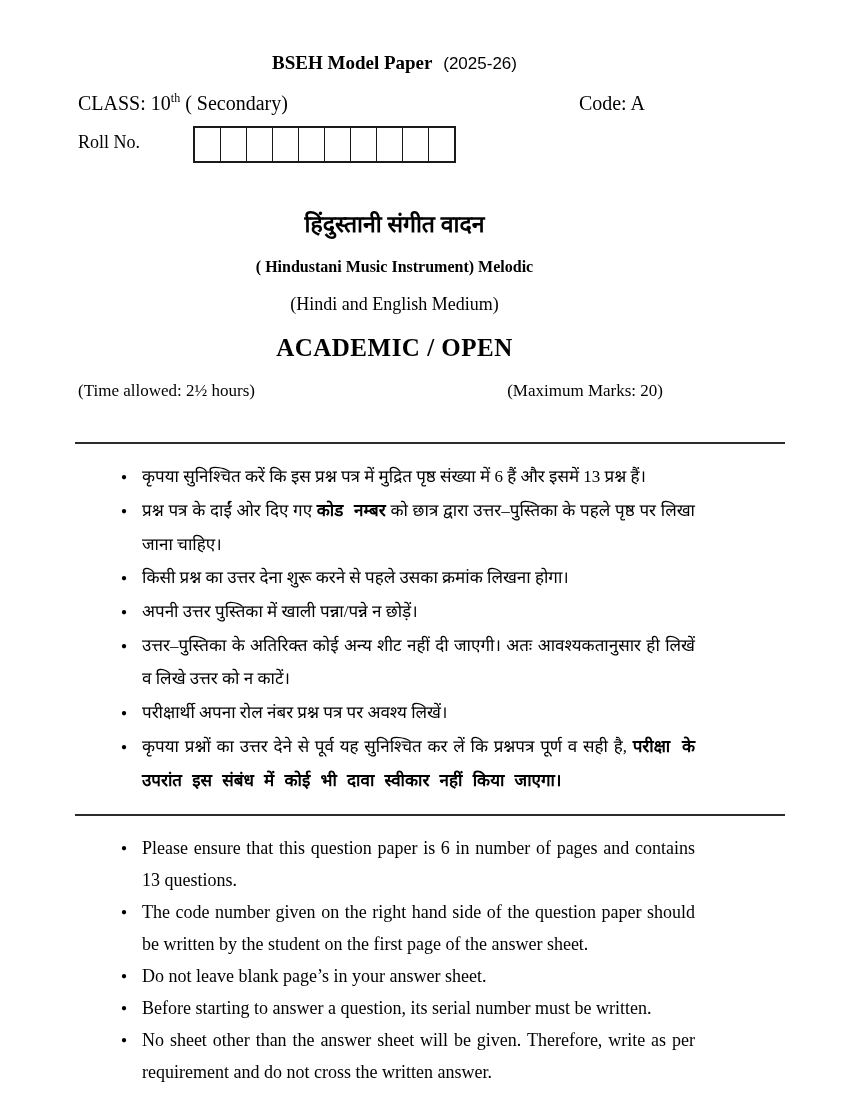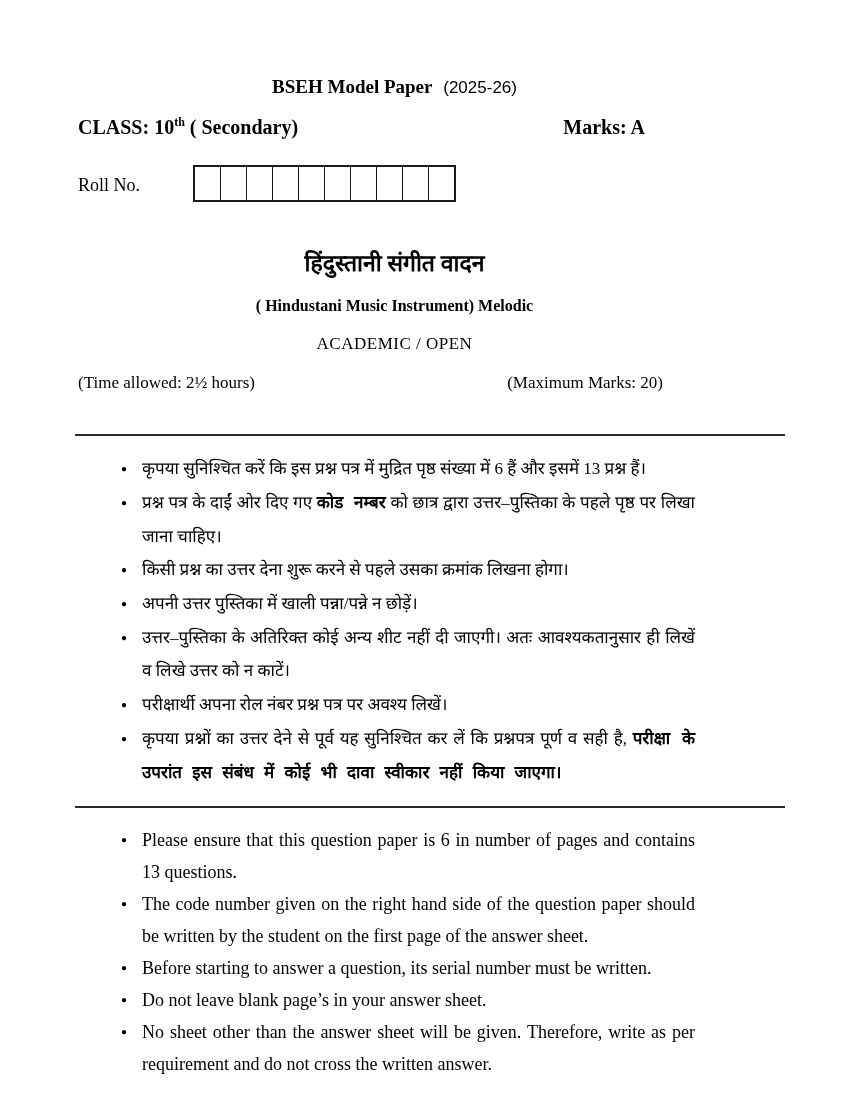--- a/index.html
+++ b/index.html
@@ -12,48 +12,48 @@
     width: 850px;
     height: 1100px;
     font-family: "Liberation Serif", "DejaVu Serif", serif;
     box-sizing: border-box;
     overflow: hidden;
   }
   .page {
     box-sizing: border-box;
     width: 776px;
     height: 1100px;
-    padding: 76px 65px 0 78px;
+    padding: 52px 65px 0 78px;
   }
   
   .doc-title {
     text-align: center;
     font-size: 19px;
     margin: 0 0 0 0;
   }
   .doc-title .t-bold { font-weight: bold; }
   .doc-title .t-year {
     font-family: "Liberation Sans", sans-serif;
     font-size: 17px;
     margin-left: 6px;
   }
   .class-row {
     display: flex;
     justify-content: space-between;
     align-items: baseline;
     margin-top: 17px;
     font-size: 20px;
-    font-weight: bold;
+    font-weight: normal;
   }
   .class-row sup { font-size: 12px; }
   .code-label { margin-right: 66px; }
   .roll-row {
     display: flex;
-    align-items: flex-end;
-    margin-top: 26px;
+    align-items: flex-start;
+    margin-top: 11px;
   }
   .roll-label {
     font-size: 18px;
     line-height: 33px;
   }
   .roll-grid {
     display: flex;
     margin-left: 53px;
     border: 2px solid #1a1a1a;
     height: 33px;
@@ -77,22 +77,22 @@
     margin-top: 19px;
     font-size: 16px;
     font-weight: bold;
   }
   .subj-medium {
     margin-top: 18px;
     font-size: 18px;
   }
   .subj-category {
     margin-top: 19px;
-    font-size: 17px;
-    font-weight: normal;
+    font-size: 25px;
+    font-weight: bold;
     letter-spacing: 0.5px;
   }
   .time-row {
     display: flex;
     justify-content: space-between;
     margin-top: 19px;
     font-size: 17px;
     gap: 16px;
   }
   .marks-label { margin-right: 48px; }
@@ -146,21 +146,21 @@
 
 <div class="page">
 
   <div class="doc-title">
     <span class="t-bold">BSEH Model Paper</span>
     <span class="t-year">(2025-26)</span>
   </div>
 
   <div class="class-row">
     <div><span>CLASS: 10</span><sup>th</sup><span> ( Secondary)</span></div>
-    <div class="code-label">Marks: A</div>
+    <div class="code-label">Code: A</div>
   </div>
 
   <div class="roll-row">
     <div class="roll-label">Roll No.</div>
     <div class="roll-grid">
         <div class="roll-cell"></div>
         <div class="roll-cell"></div>
         <div class="roll-cell"></div>
         <div class="roll-cell"></div>
         <div class="roll-cell"></div>
@@ -168,20 +168,21 @@
         <div class="roll-cell"></div>
         <div class="roll-cell"></div>
         <div class="roll-cell"></div>
         <div class="roll-cell"></div>
       </div>
   </div>
 
   <div class="subject-block">
     <div class="subj-hindi">हिंदुस्तानी संगीत वादन</div>
     <div class="subj-english">( Hindustani Music Instrument) Melodic</div>
+    <div class="subj-medium">(Hindi and English Medium)</div>
     <div class="subj-category">ACADEMIC / OPEN</div>
   </div>
 
   <div class="time-row">
     <div>(Time allowed: 2½ hours)</div>
     <div class="marks-label">(Maximum Marks: 20)</div>
   </div>
 
   <hr class="rule rule-top">
 
@@ -193,18 +194,18 @@
     <li><span>उत्तर–पुस्तिका के अतिरिक्त कोई अन्य शीट नहीं दी जाएगी। अतः आवश्यकतानुसार ही लिखें व लिखे उत्तर को न काटें।</span><span class="seg-bold"></span><span></span></li>
     <li><span>परीक्षार्थी अपना रोल नंबर प्रश्न पत्र पर अवश्य लिखें।</span><span class="seg-bold"></span><span></span></li>
     <li><span>कृपया प्रश्नों का उत्तर देने से पूर्व यह सुनिश्चित कर लें कि प्रश्नपत्र पूर्ण व सही है, </span><span class="seg-bold">परीक्षा के उपरांत इस संबंध में कोई भी दावा स्वीकार नहीं किया जाएगा।</span><span></span></li>
   </ul>
 
   <hr class="rule rule-mid">
 
   <ul class="instructions instructions-english">
     <li><span>Please ensure that this question paper is 6 in number of pages and contains 13 questions.</span></li>
     <li><span>The code number given on the right hand side of the question paper should be written by the student on the first page of the answer sheet.</span></li>
+    <li><span>Do not leave blank page’s in your answer sheet.</span></li>
     <li><span>Before starting to answer a question, its serial number must be written.</span></li>
-    <li><span>Do not leave blank page’s in your answer sheet.</span></li>
     <li><span>No sheet other than the answer sheet will be given. Therefore, write as per requirement and do not cross the written answer.</span></li>
   </ul>
 
 </div>
 
 </body></html>

